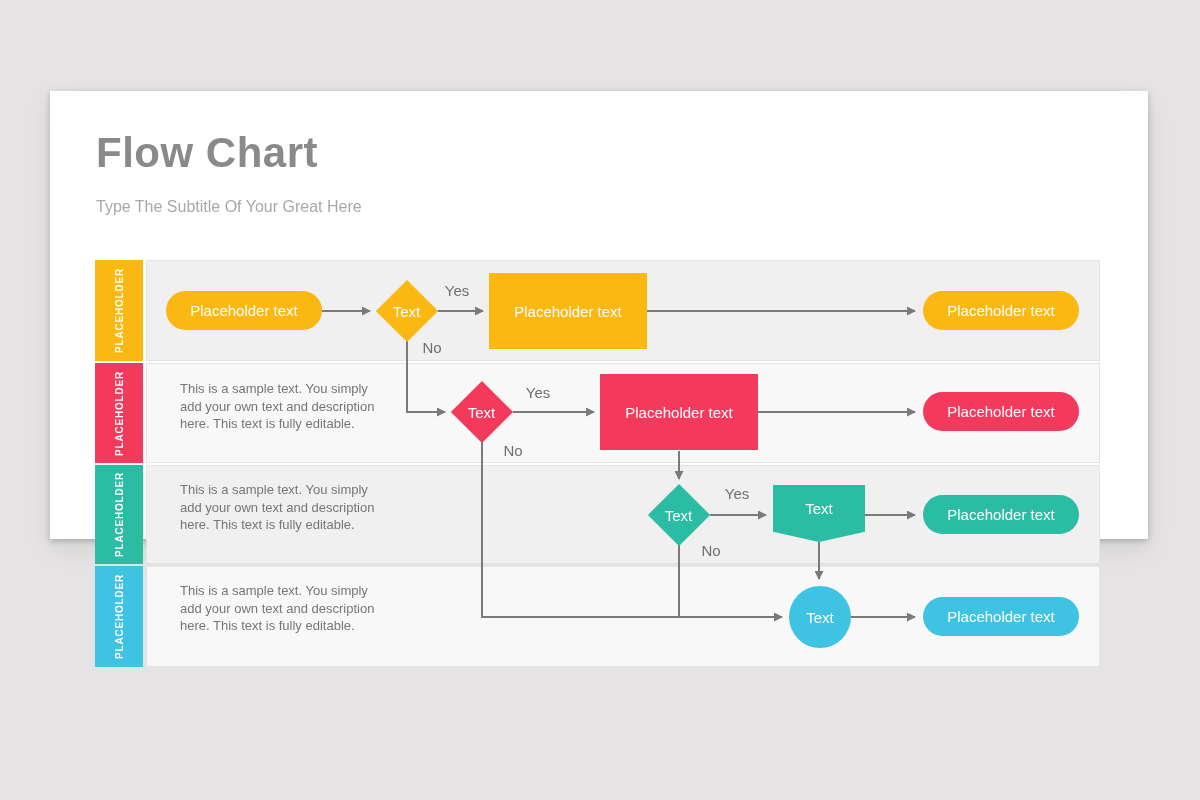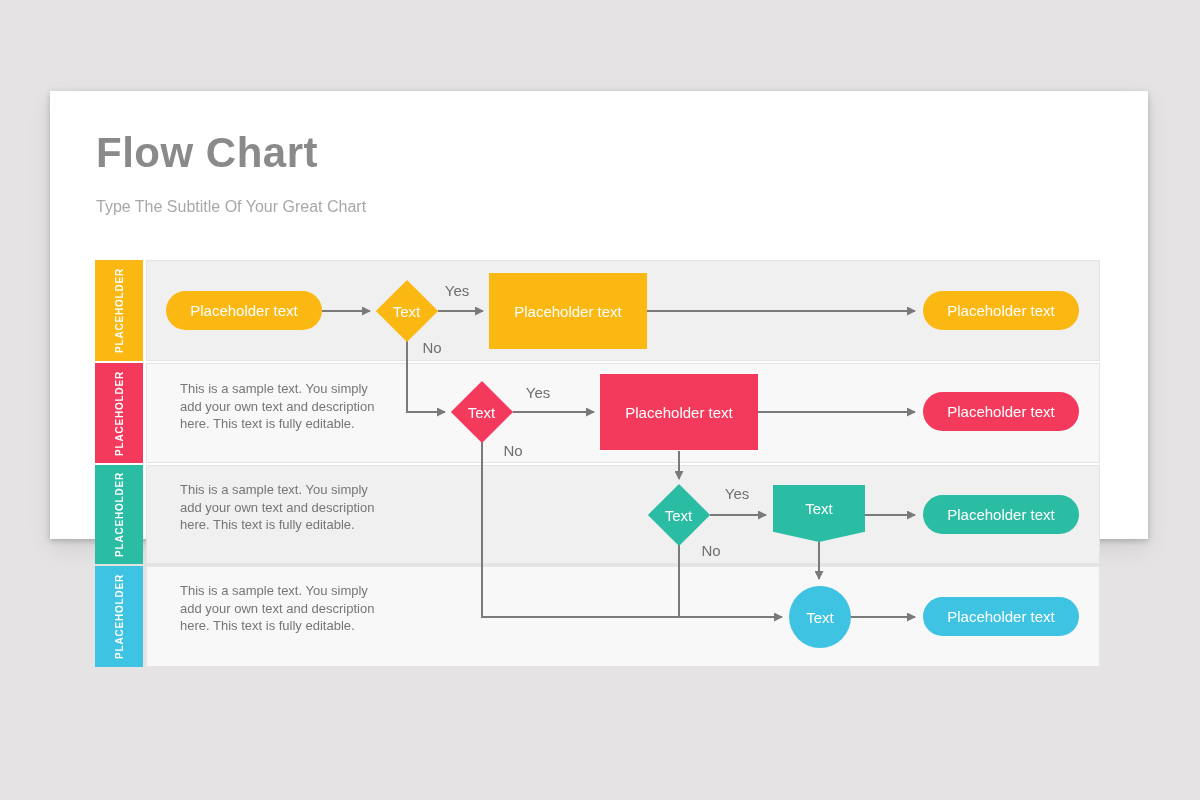--- a/index.html
+++ b/index.html
@@ -95,21 +95,21 @@
           font-size:13px; line-height:17.5px; color:#767676; }
   .desc-2 { top:120px; }
   .desc-3 { top:221px; }
   .desc-4 { top:322px; }
 </style>
 </head>
 <body>
 
 <div class="slide-card">
   <h1 class="page-title">Flow Chart</h1>
-  <div class="page-subtitle">Type The Subtitle Of Your Great Chart</div>
+  <div class="page-subtitle">Type The Subtitle Of Your Great Here</div>
 
   <div class="canvas">
 
     <div class="frow frow-1">
       <div class="row-body"></div>
       <div class="tab tab-yellow">
         <span>PLACEHOLDER</span>
       </div>
     </div>
     <div class="frow frow-2">

